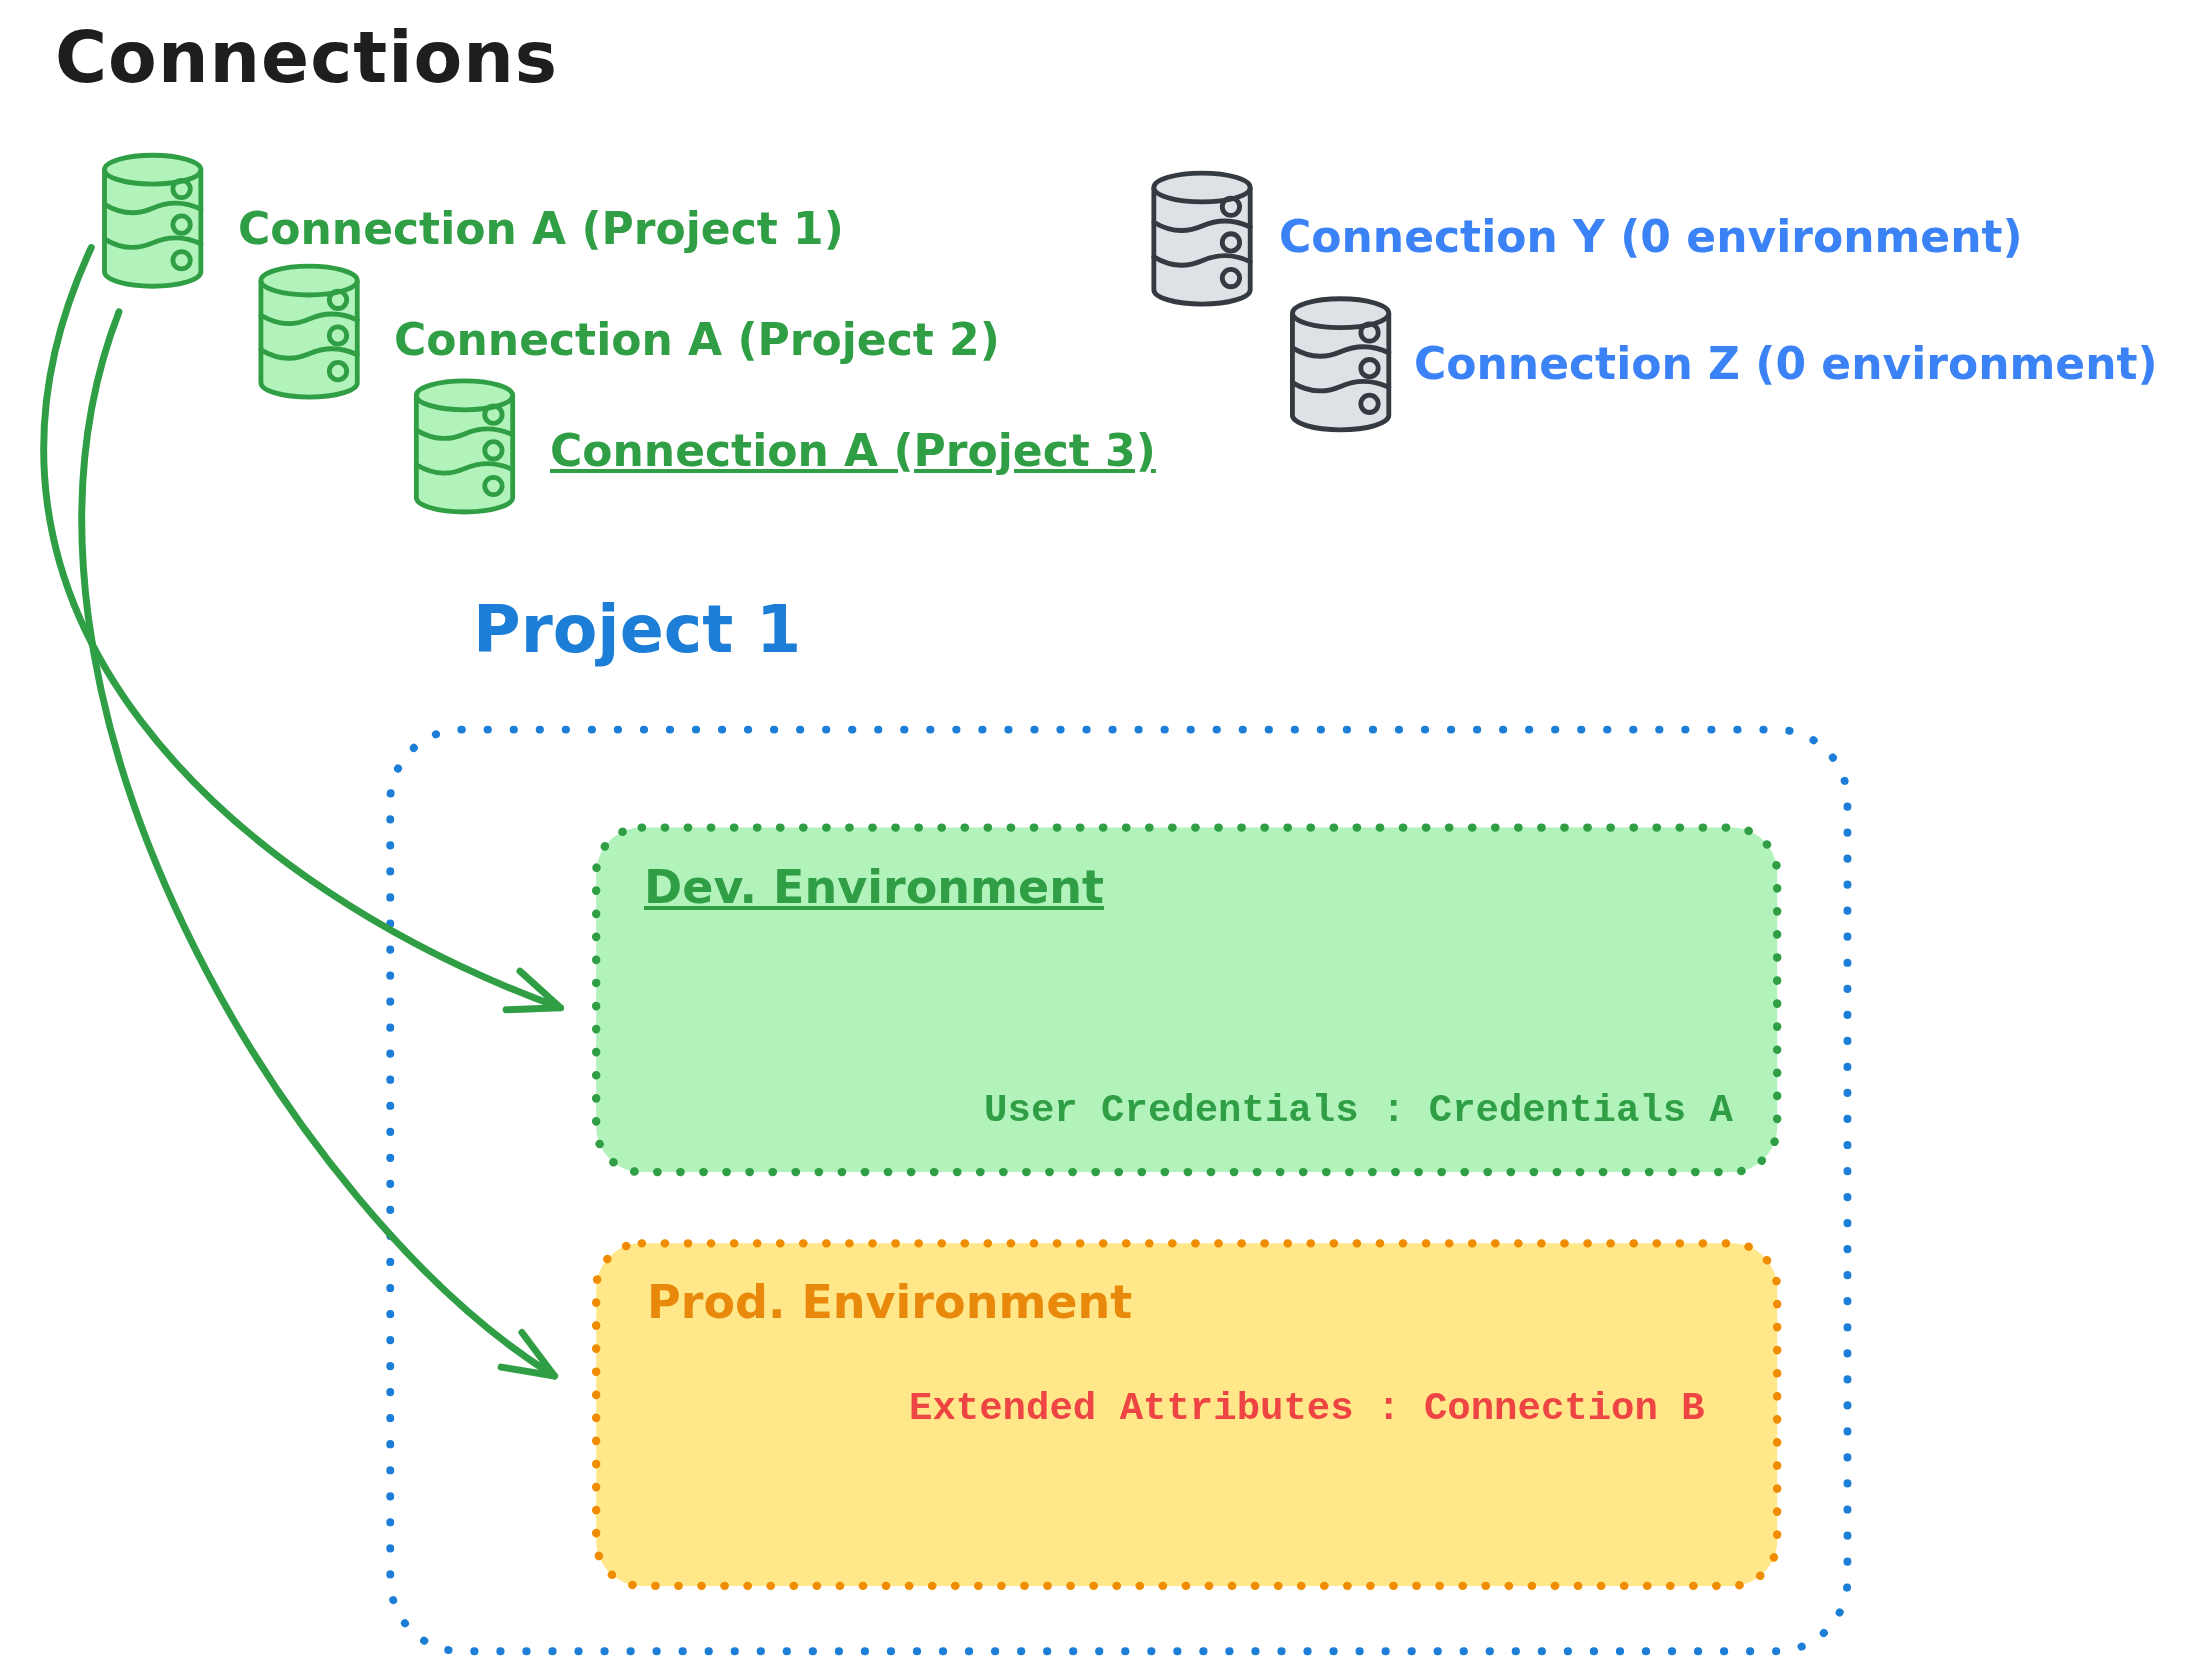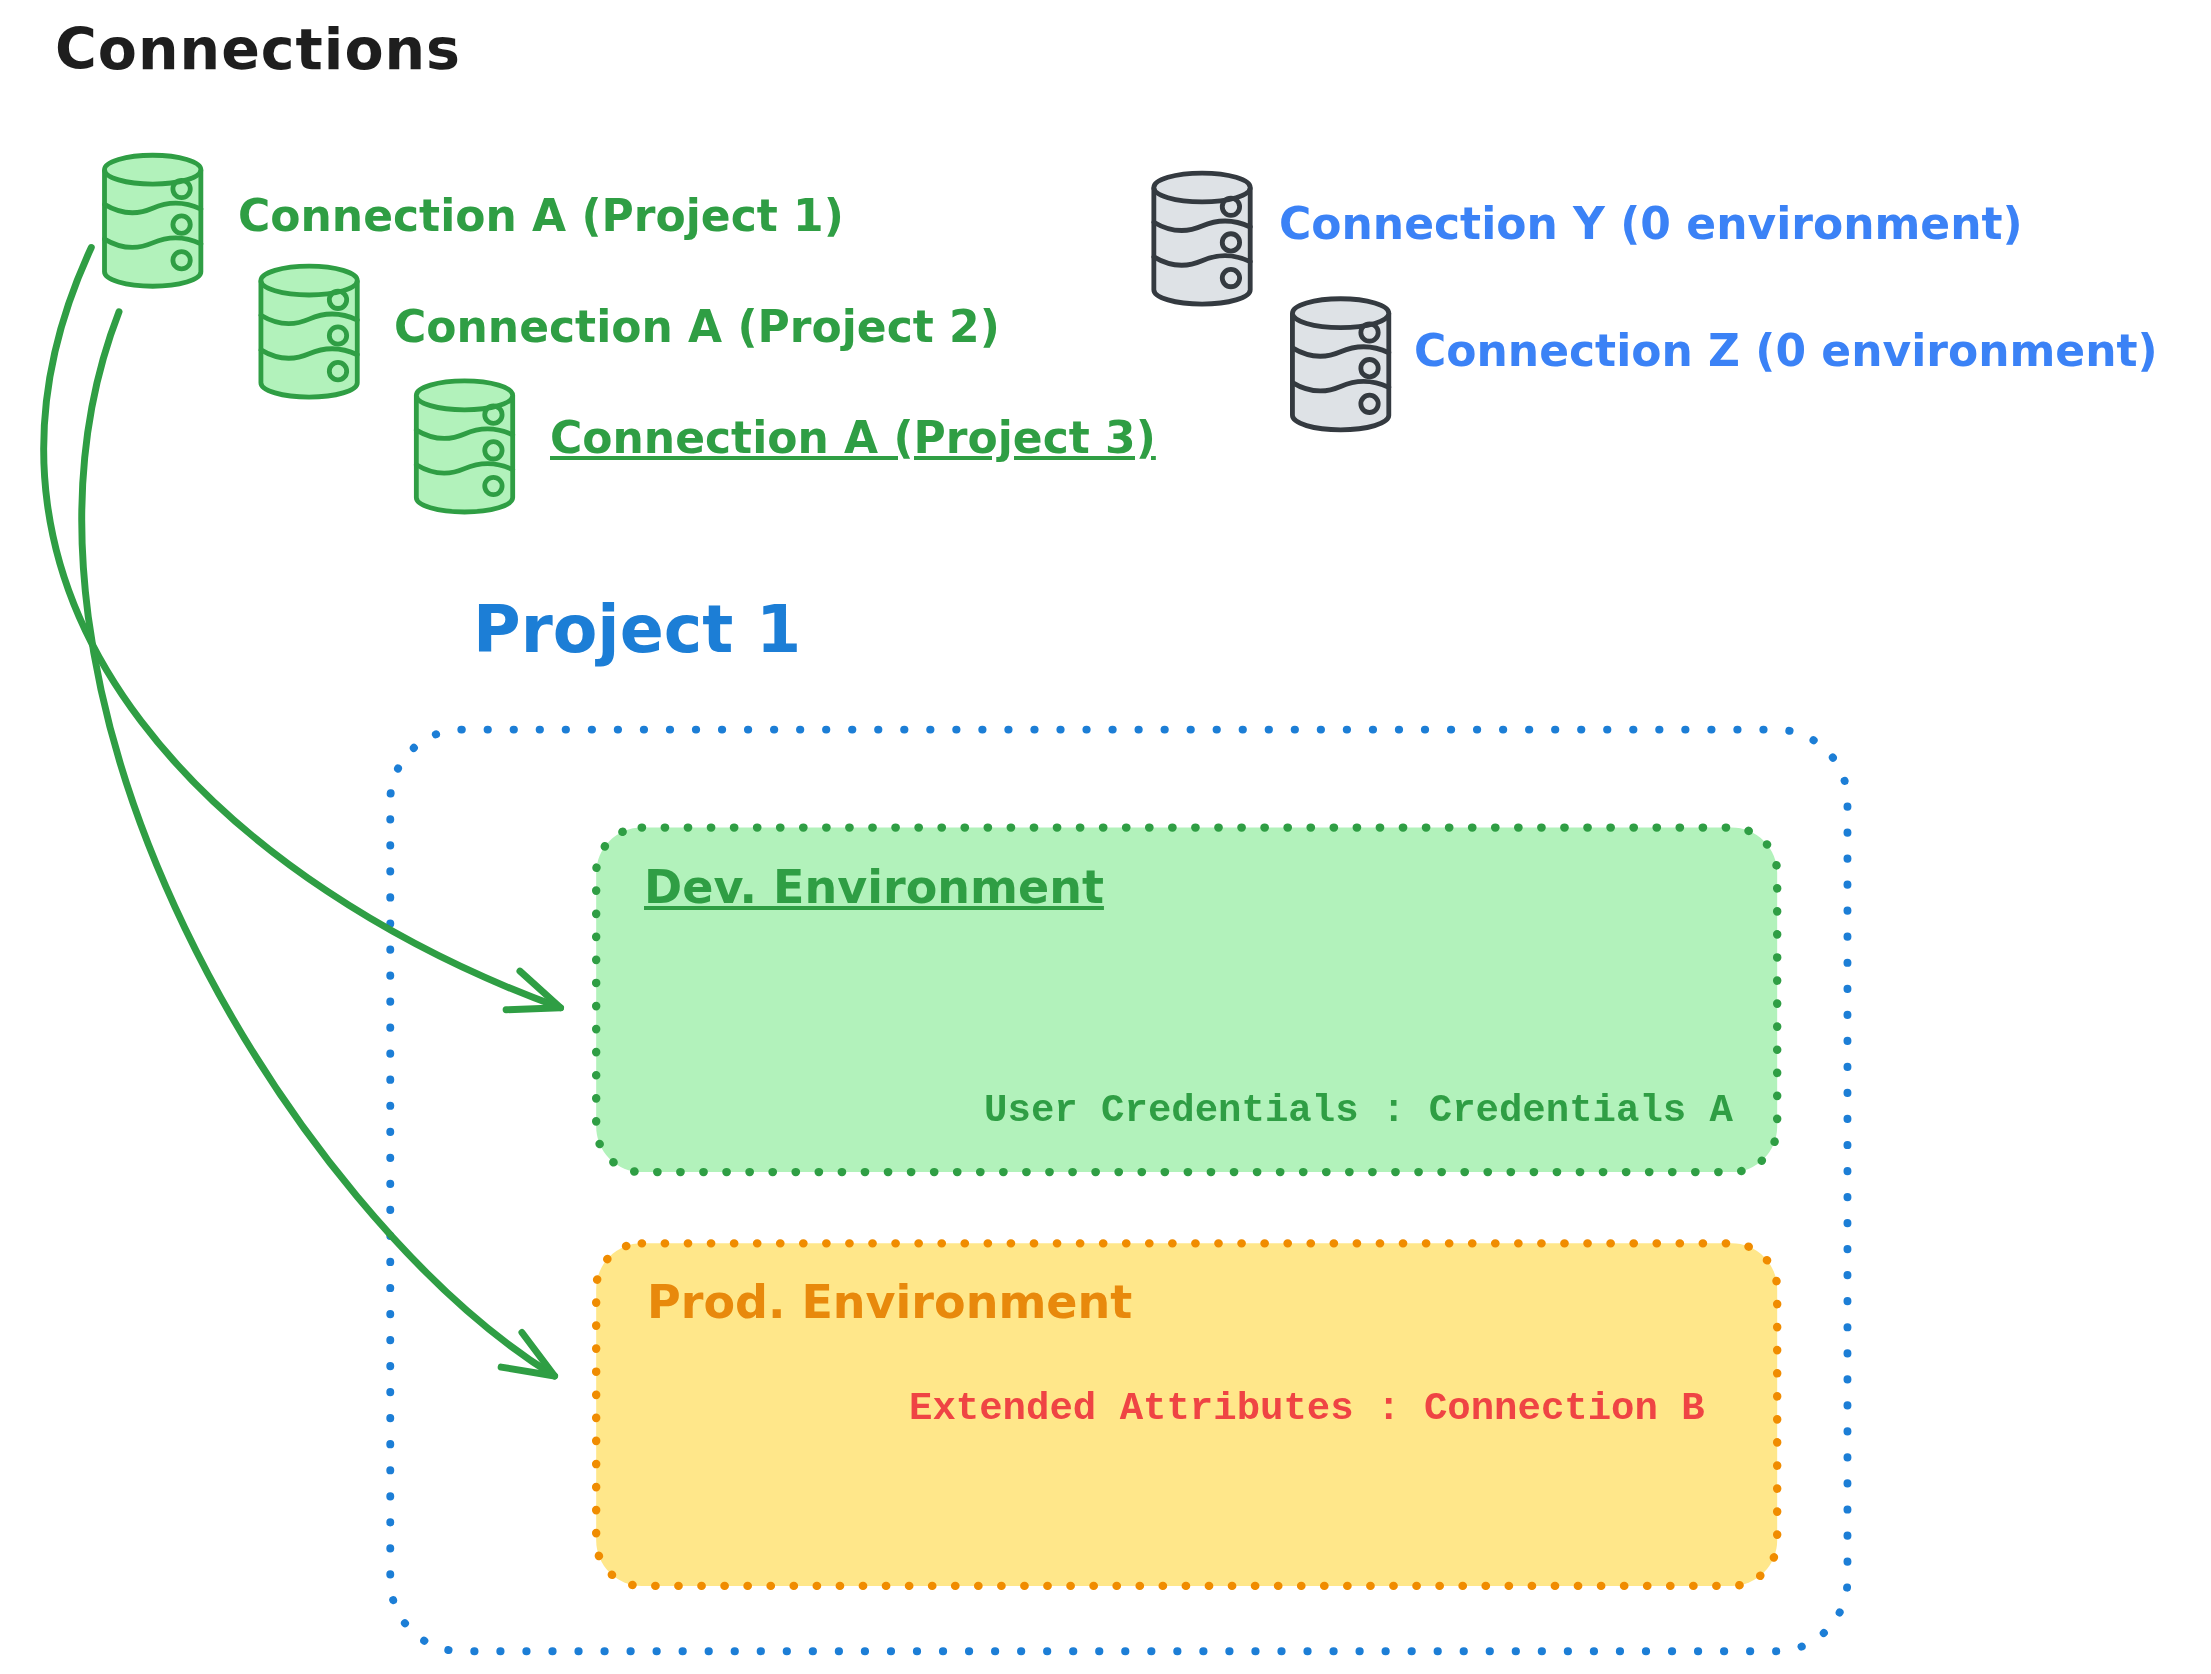--- a/index.html
+++ b/index.html
@@ -13,26 +13,27 @@
   }
   .shapes {
     position: absolute;
     left: 0; top: 0;
     width: 2212px; height: 1674px;
   }
   .t { position: absolute; white-space: nowrap; }
 
   .main-title {
     left: 55px; top: 16px;
-    font-size: 57px; font-weight: 700;
+    font-size: 71px; font-weight: 700;
     color: #1e1e1e; letter-spacing: 1px;
   }
   .conn-label {
     font-size: 44px; font-weight: 600;
     color: #2f9e44;
+    margin-top: 13px;
   }
   .conn-label.gray { color: #3b82f6; }
   .lbl-a1 { left: 238px; top: 190px; }
   .lbl-a2 { left: 394px; top: 301px; }
   .lbl-a3 { left: 550px; top: 412px; text-decoration: underline; }
   .lbl-y  { left: 1279px; top: 198px; }
   .lbl-z  { left: 1414px; top: 325px; }
 
   .project-title {
     left: 473px; top: 592px;

